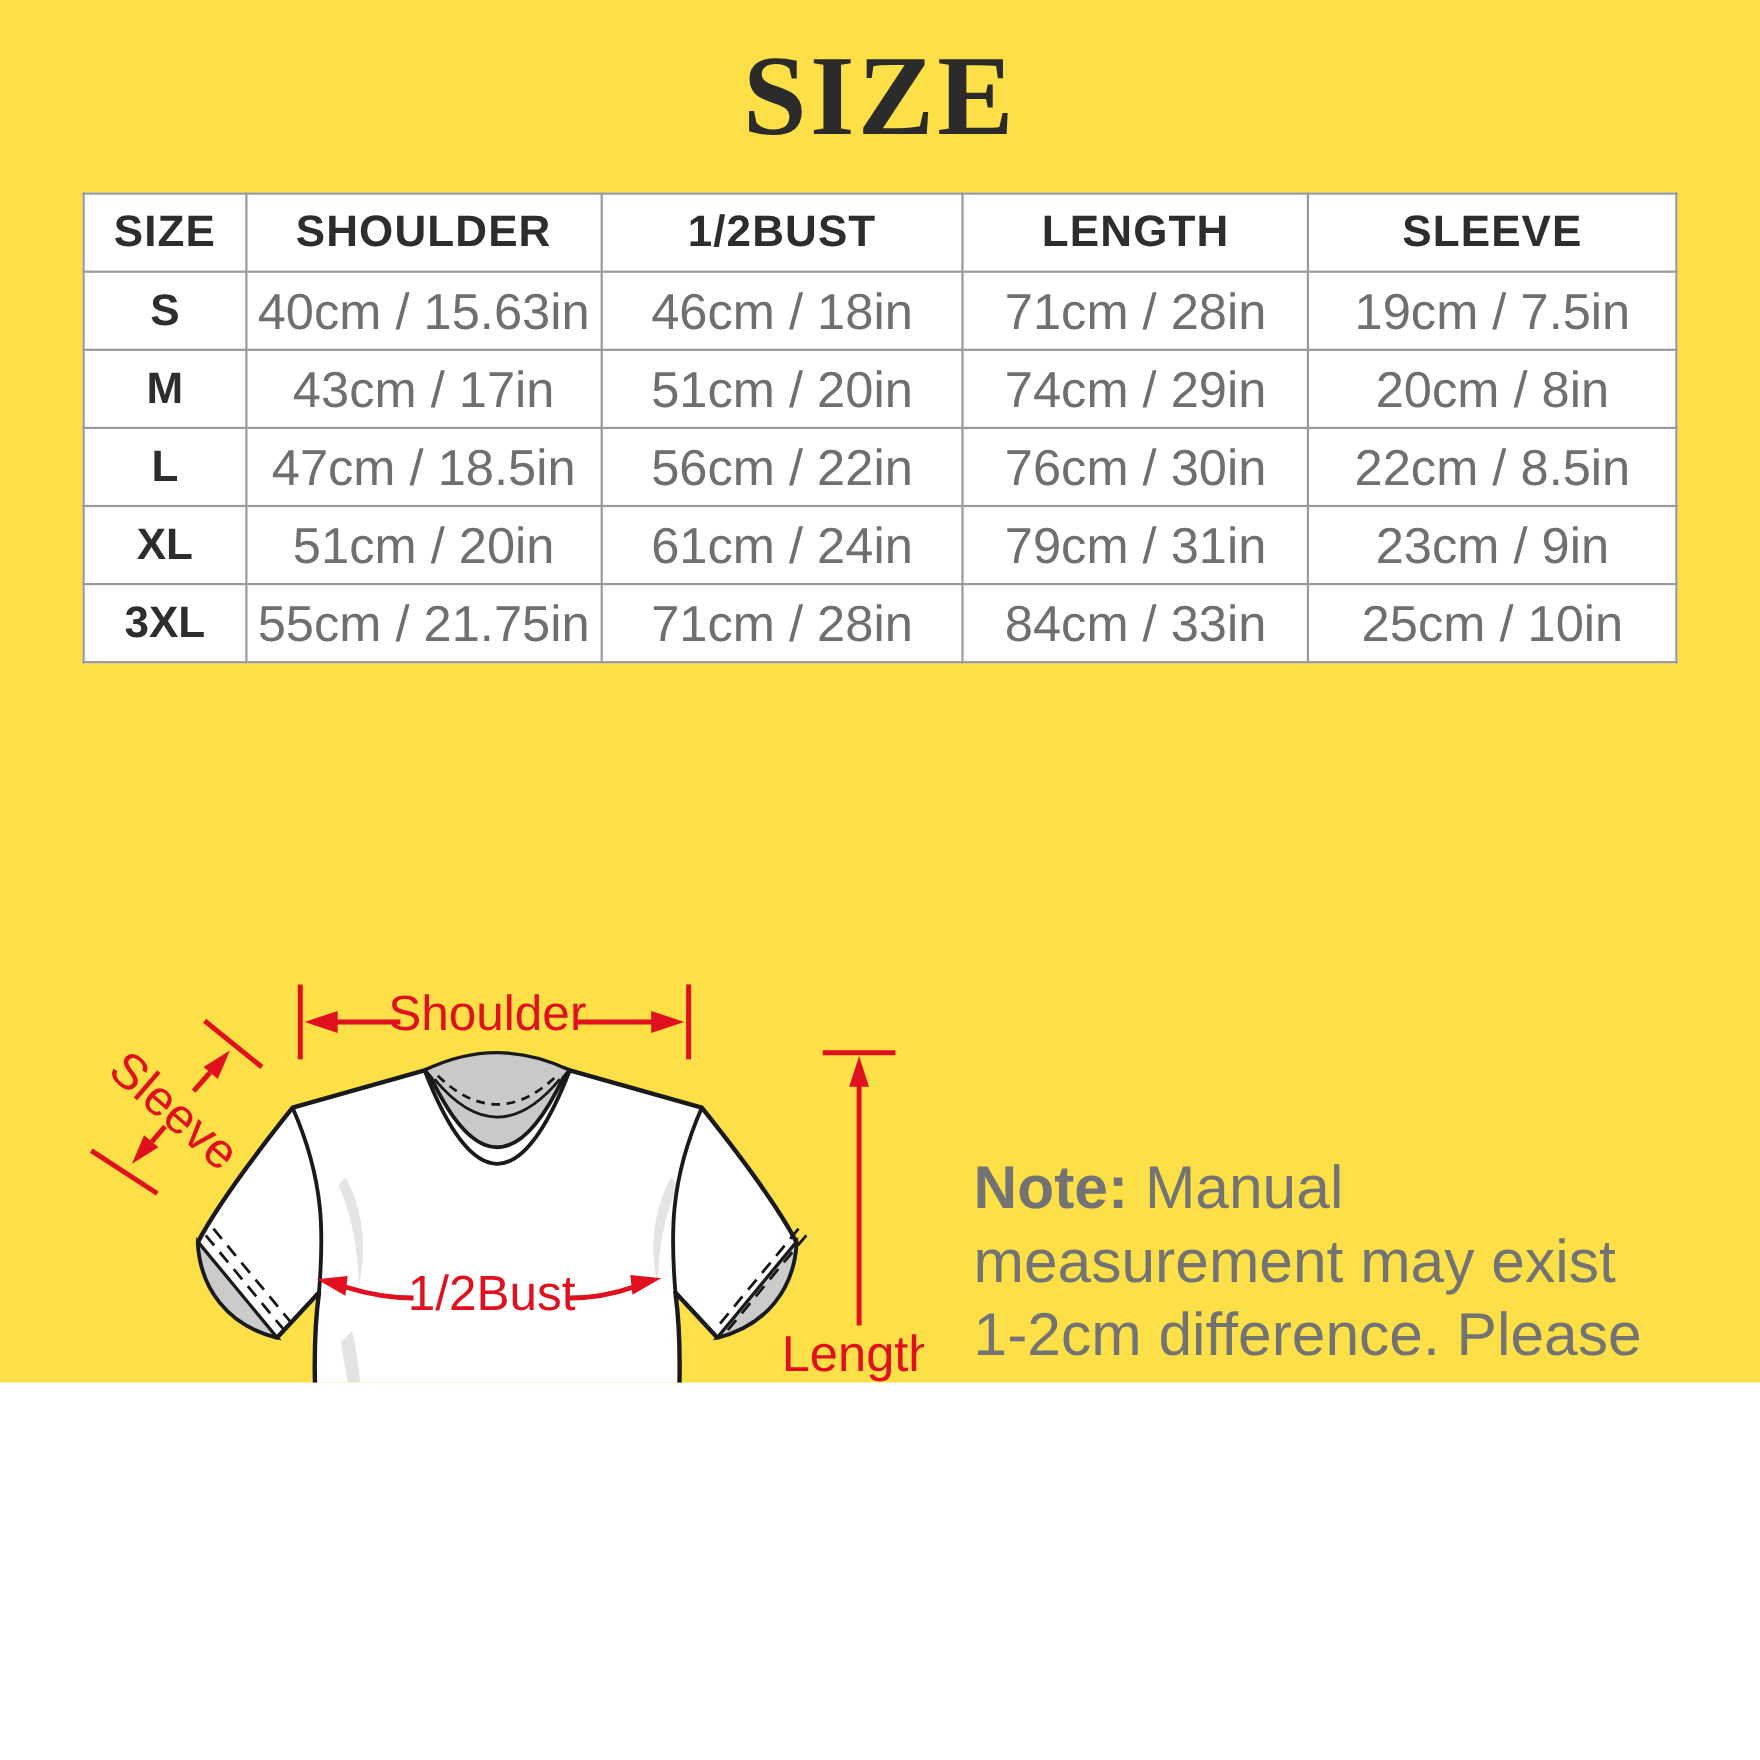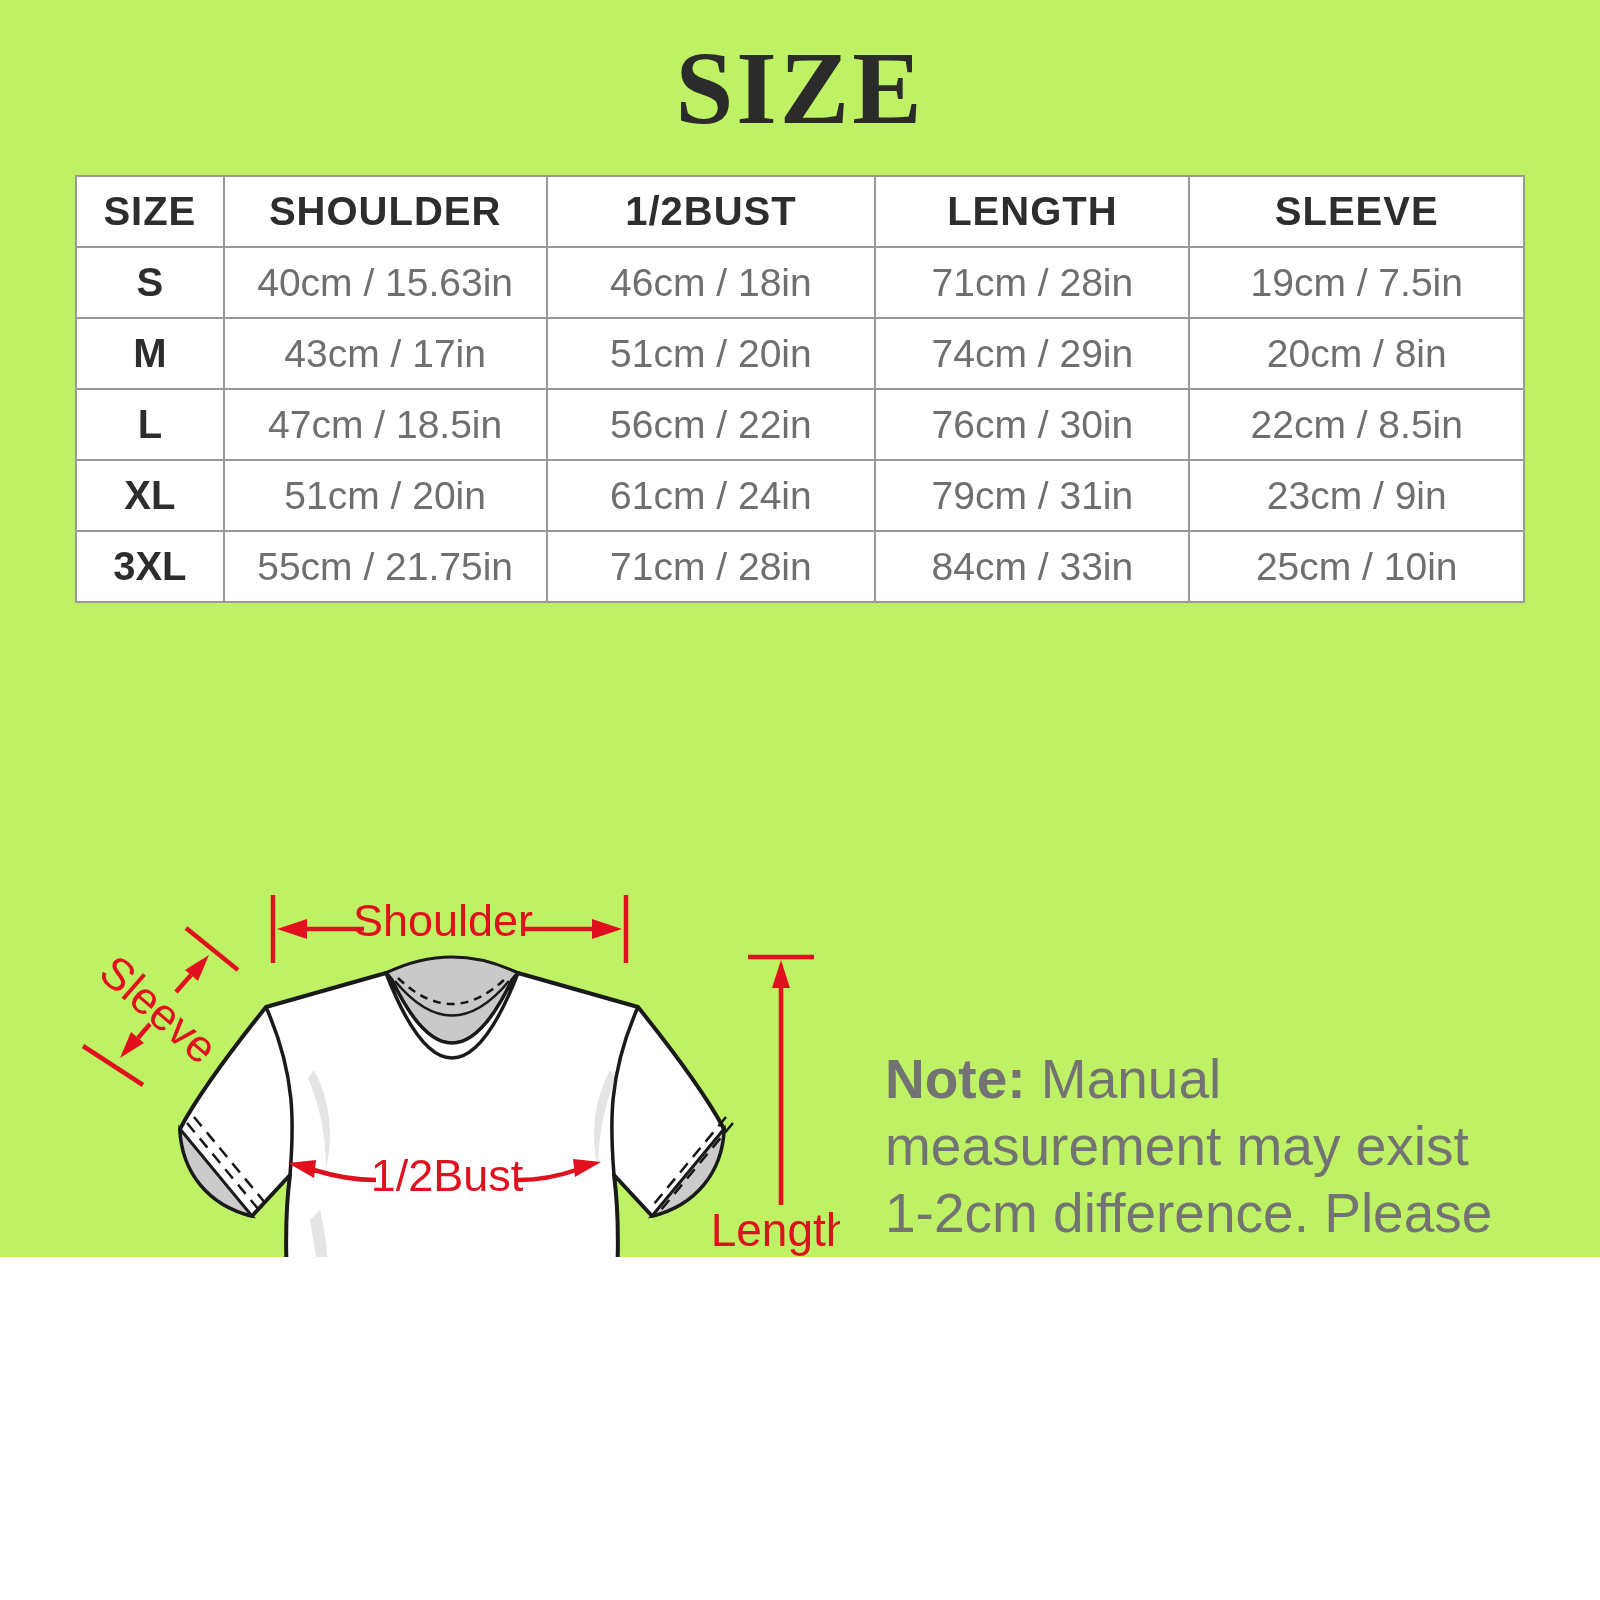--- a/index.html
+++ b/index.html
@@ -1,28 +1,28 @@
 <!DOCTYPE html>
 <html><head>
 <meta charset="utf-8">
 <style>
   html,body{margin:0;padding:0;background:#fff;}
-  .page{position:relative;width:1600px;height:1257px;background:#bef264;
+  .page{position:relative;width:1600px;height:1257px;background:#fde047;
         font-family:"Liberation Sans",sans-serif;overflow:hidden;}
 
   .title{position:absolute;left:0;right:0;top:28px;text-align:center;
          font-family:"Liberation Serif",serif;font-weight:700;font-size:104px;
          color:#2b2b2b;letter-spacing:3px;}
 
   .size-table{position:absolute;left:75px;top:175px;width:1450px;
               border-collapse:collapse;table-layout:fixed;background:#fff;}
   .size-table th,.size-table td{border:2px solid #999999;height:69px;
               text-align:center;vertical-align:middle;padding:0;overflow:hidden;white-space:nowrap;}
   .size-table thead th{font-size:40px;font-weight:700;color:#2d2d2d;letter-spacing:1px;}
-  .size-table td{font-size:39px;font-weight:400;color:#6f6f6f;}
+  .size-table td{font-size:46px;font-weight:400;color:#6f6f6f;}
   .size-table td.szcol{font-size:40px;font-weight:700;color:#2d2d2d;}
 
   .diagram{position:absolute;left:80px;top:860px;width:760px;height:700px;}
 
   .shirt-line{fill:#ffffff;stroke:#1a1a1a;stroke-width:4;stroke-linejoin:round;}
   .seam{fill:none;stroke:#1a1a1a;stroke-width:3.5;}
   .grayfill{fill:#cbcbcb;stroke:#1a1a1a;stroke-width:3;}
   .wrinkle{fill:#e4e4e4;stroke:none;}
   .stitch{fill:none;stroke:#161616;stroke-width:2.5;stroke-dasharray:12 8;}
   .stitch-fine{fill:none;stroke:#161616;stroke-width:2.5;stroke-dasharray:8 6;}

